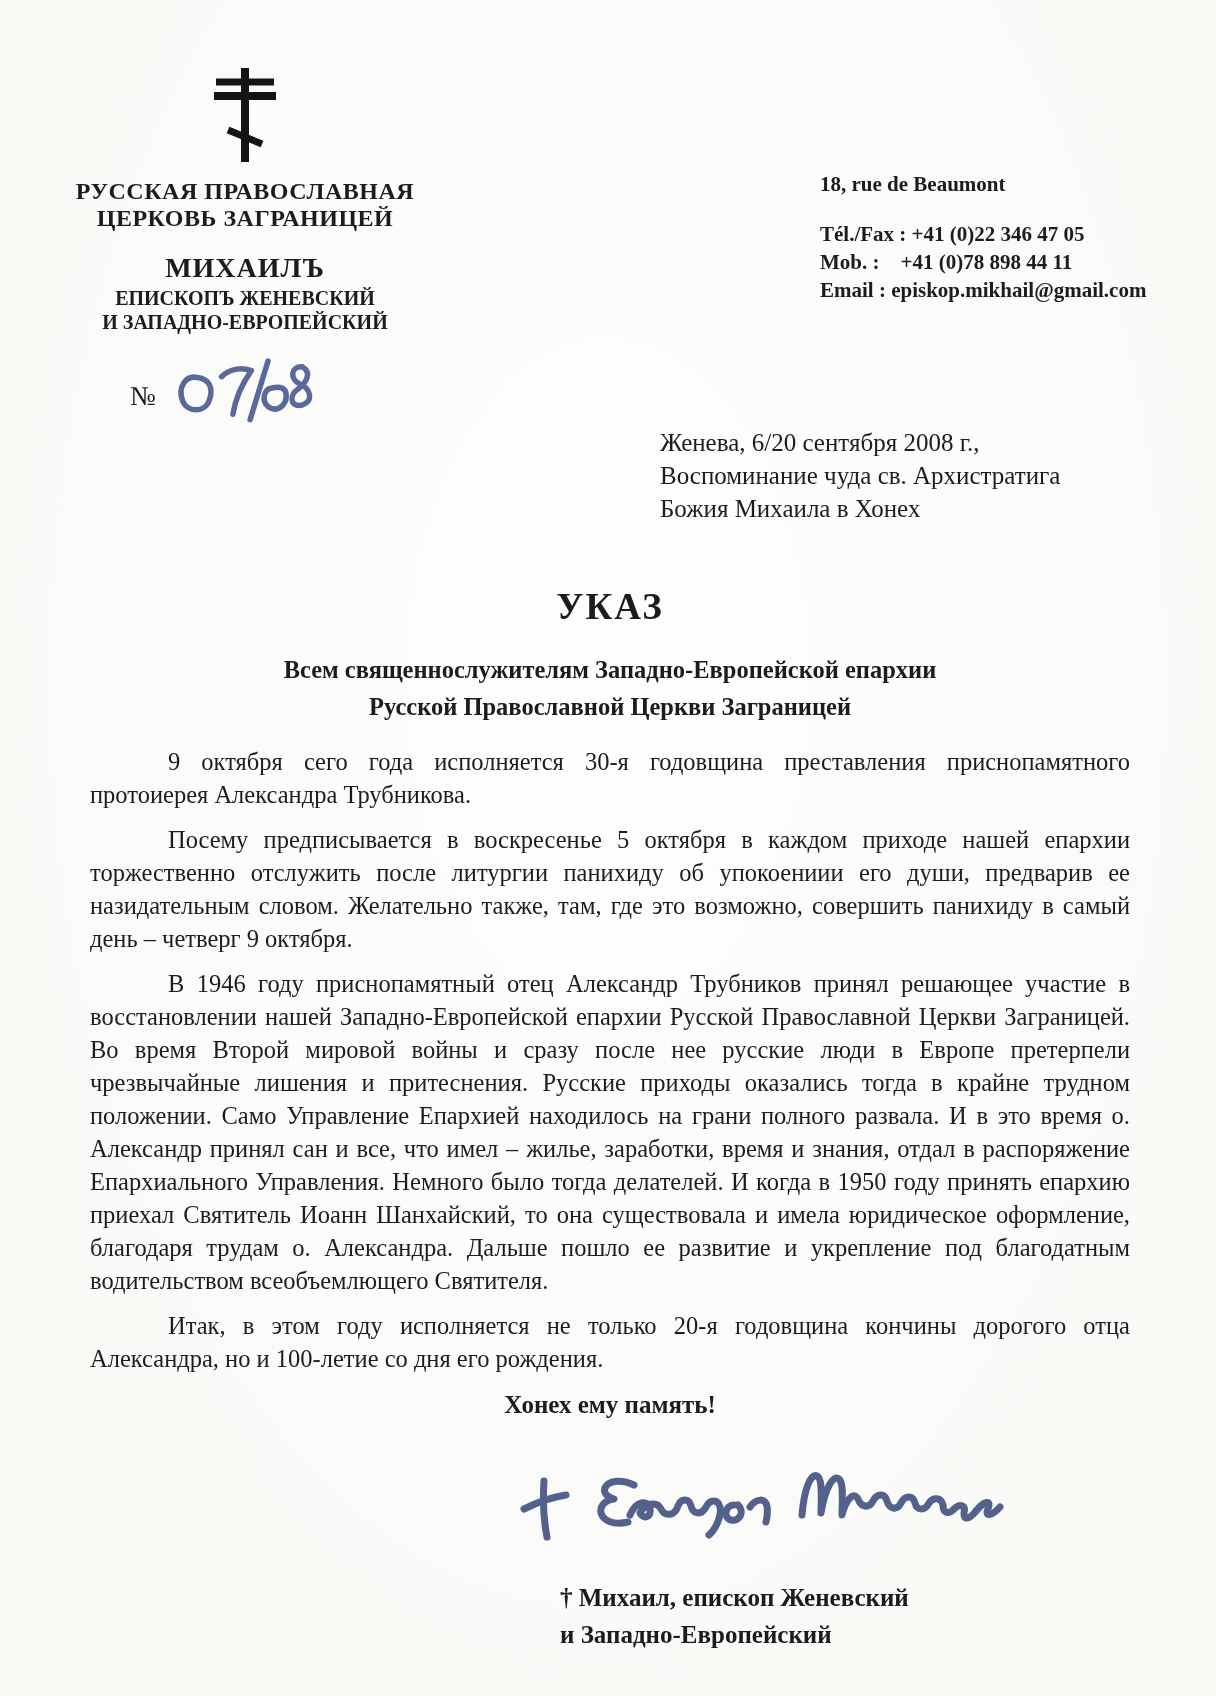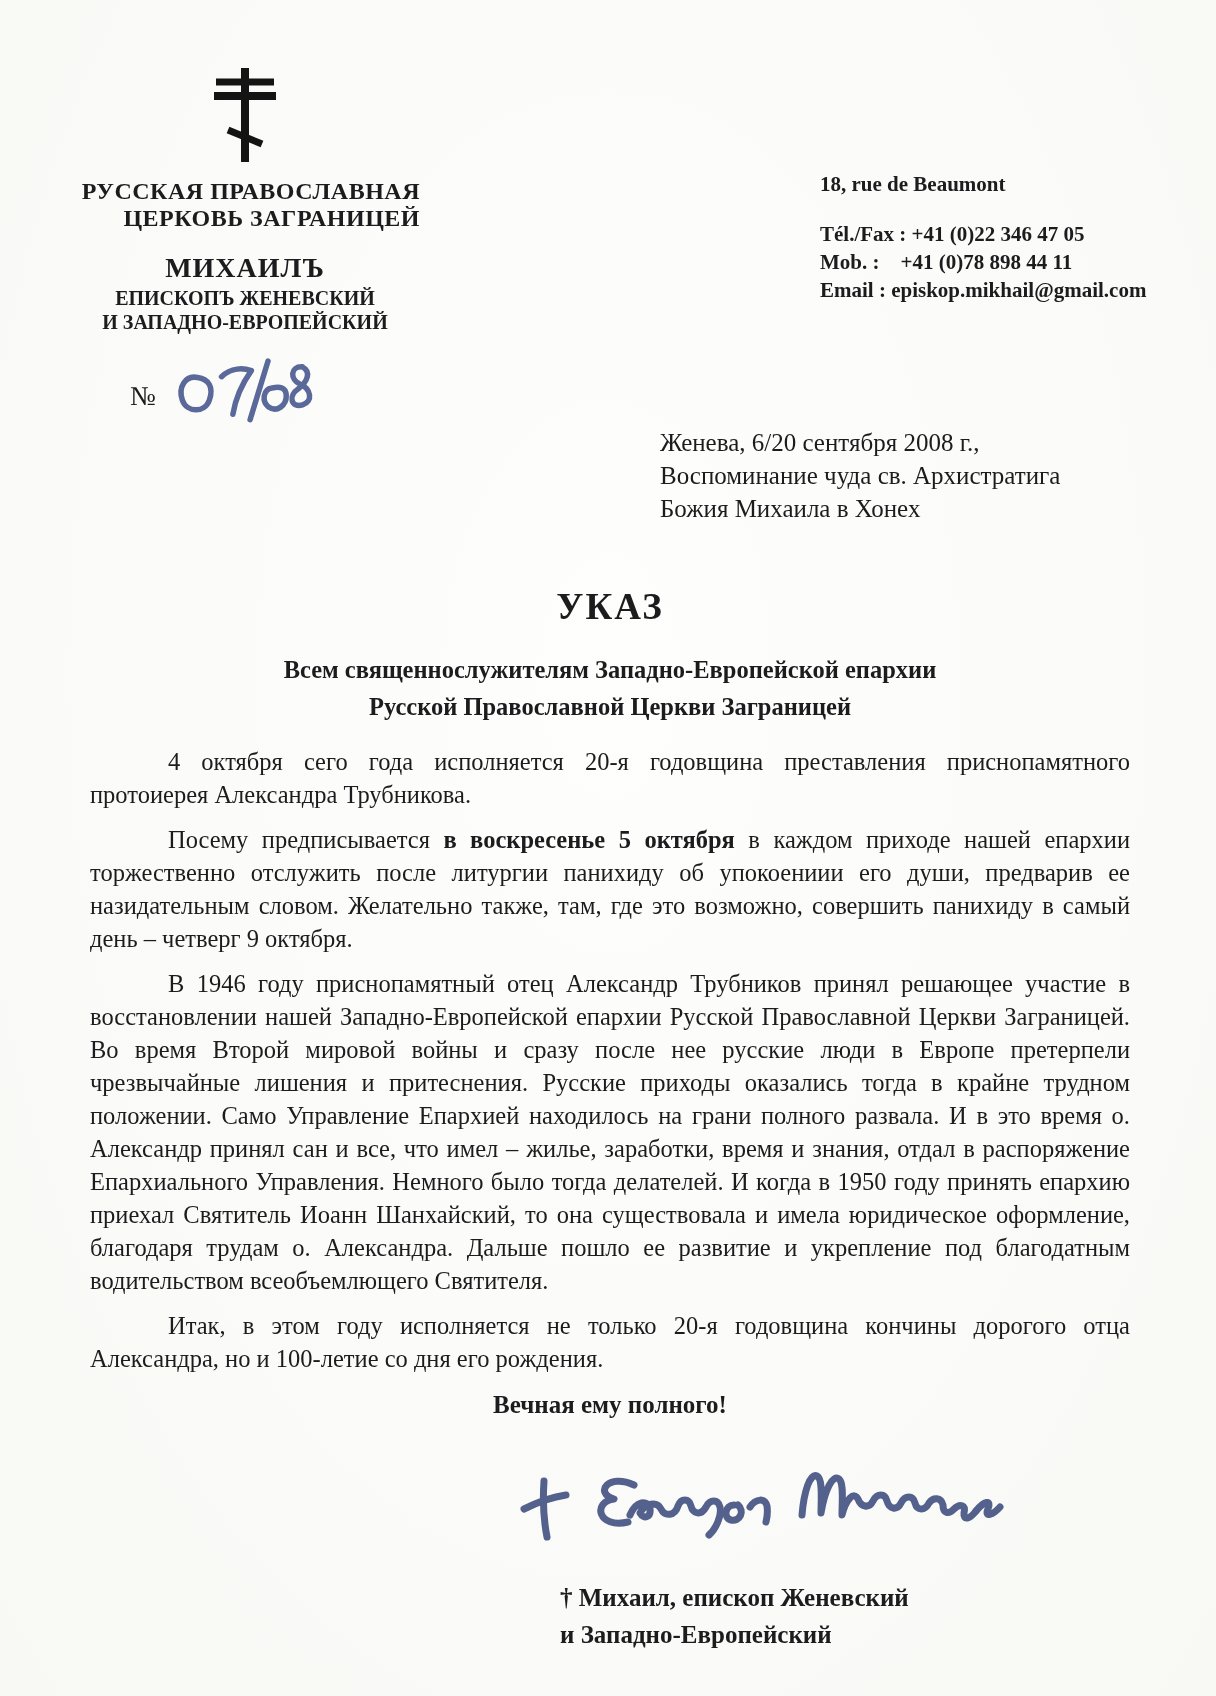--- a/index.html
+++ b/index.html
@@ -22,21 +22,21 @@
     background:var(--paper);
     background-image:radial-gradient(ellipse at 50% 40%, rgba(255,255,255,.6), rgba(0,0,0,0.015));
     overflow:hidden;
     box-sizing:border-box;
     padding:66px 86px 0 90px;
   }
   
   .letterhead{display:flex;align-items:flex-start;}
   .lh-left{width:350px;text-align:center;flex:0 0 auto;margin-left:-20px;}
   .cross-wrap{height:98px;}
-  .org{margin-top:14px;font-weight:bold;font-size:24px;line-height:27px;letter-spacing:.5px;text-align:right;}
+  .org{margin-top:14px;font-weight:bold;font-size:24px;line-height:27px;letter-spacing:.5px;}
   .bishop{margin-top:20px;font-family:Liberation Serif, serif;}
   .bishop-name{font-weight:bold;font-size:28px;line-height:32px;letter-spacing:1px;}
   .bishop-title{font-weight:bold;font-size:20px;line-height:24px;margin-top:2px;}
   .lh-right{margin-left:auto;width:310px;padding-top:104px;flex:0 0 auto;}
   .contact-line{font-weight:bold;font-size:21px;line-height:28px;white-space:pre;}
   .contact-gap{height:22px;}
   
   .ref-row{margin-top:14px;margin-left:40px;height:74px;display:flex;align-items:flex-end;}
   .ref-label{font-size:27px;font-weight:normal;line-height:1;padding-bottom:12px;}
   .ref-hand{margin-left:10px;margin-bottom:-4px;transform:rotate(-2deg);}
@@ -45,21 +45,21 @@
   
   .decree-title{margin:60px 0 0;text-align:center;font-size:37px;font-weight:bold;letter-spacing:2px;line-height:44px;}
   .addressee{margin-top:22px;text-align:center;font-weight:bold;font-size:24.5px;line-height:37px;}
   
   .decree-body{margin-top:20px;font-size:24.5px;line-height:33px;}
   .body-para{
     margin:0 0 12px 0;
     text-align:justify;
     text-indent:78px;
   }
-  .body-para .b{font-weight:bold;}
+  .body-para .b{font-weight:normal;}
   .closing{margin-top:16px;text-align:center;font-weight:bold;font-size:25px;}
   
   .sig-hand{margin-top:22px;margin-left:420px;height:132px;}
   .sig-name{margin-top:6px;margin-left:470px;margin-right:70px;font-weight:bold;font-size:25px;line-height:37px;}
   svg{display:block;}
 </style>
 </head>
 <body>
 
 <div class="page">
@@ -119,27 +119,27 @@
   </div>
 
   <h1 class="decree-title">УКАЗ</h1>
 
   <div class="addressee">
     <div>Всем священнослужителям Западно-Европейской епархии</div>
     <div>Русской Православной Церкви Заграницей</div>
   </div>
 
   <div class="decree-body">
-      <p class="body-para"><span>4 октября сего года исполняется 20-я годовщина преставления приснопамятного протоиерея Александра Трубникова.</span></p>
+      <p class="body-para"><span>9 октября сего года исполняется 30-я годовщина преставления приснопамятного протоиерея Александра Трубникова.</span></p>
       <p class="body-para"><span>Посему предписывается </span><span class="b">в воскресенье 5 октября</span><span> в каждом приходе нашей епархии торжественно отслужить после литургии панихиду об упокоениии его души, предварив ее назидательным словом. Желательно также, там, где это возможно, совершить панихиду в самый день – четверг 9 октября.</span></p>
       <p class="body-para"><span>В 1946 году приснопамятный отец Александр Трубников принял решающее участие в восстановлении нашей Западно-Европейской епархии Русской Православной Церкви Заграницей. Во время Второй мировой войны и сразу после нее русские люди в Европе претерпели чрезвычайные лишения и притеснения. Русские приходы оказались тогда в крайне трудном положении. Само Управление Епархией находилось на грани полного развала. И в это время о. Александр принял сан и все, что имел – жилье, заработки, время и знания, отдал в распоряжение Епархиального Управления. Немного было тогда делателей. И когда в 1950 году принять епархию приехал Святитель Иоанн Шанхайский, то она существовала и имела юридическое оформление, благодаря трудам о. Александра. Дальше пошло ее развитие и укрепление под благодатным водительством всеобъемлющего Святителя.</span></p>
       <p class="body-para"><span>Итак, в этом году исполняется не только 20-я годовщина кончины дорогого отца Александра, но и 100-летие со дня его рождения.</span></p>
     </div>
 
-  <div class="closing">Вечная ему полного!</div>
+  <div class="closing">Хонех ему память!</div>
 
   <div class="sig-hand" aria-label="+ Епископ Михаил">
     <svg width="520" height="132" viewBox="0 0 520 132">
       <g stroke="var(--sig)" stroke-width="7" fill="none" stroke-linecap="round" stroke-linejoin="round">
 
         <path d="M14,68 C28,61 42,56 56,54"></path>
         <path d="M34,40 C33,55 33,76 37,96"></path>
 
         <path d="M124,44 C98,32 84,52 104,58 C82,61 88,88 118,81"></path>
 

